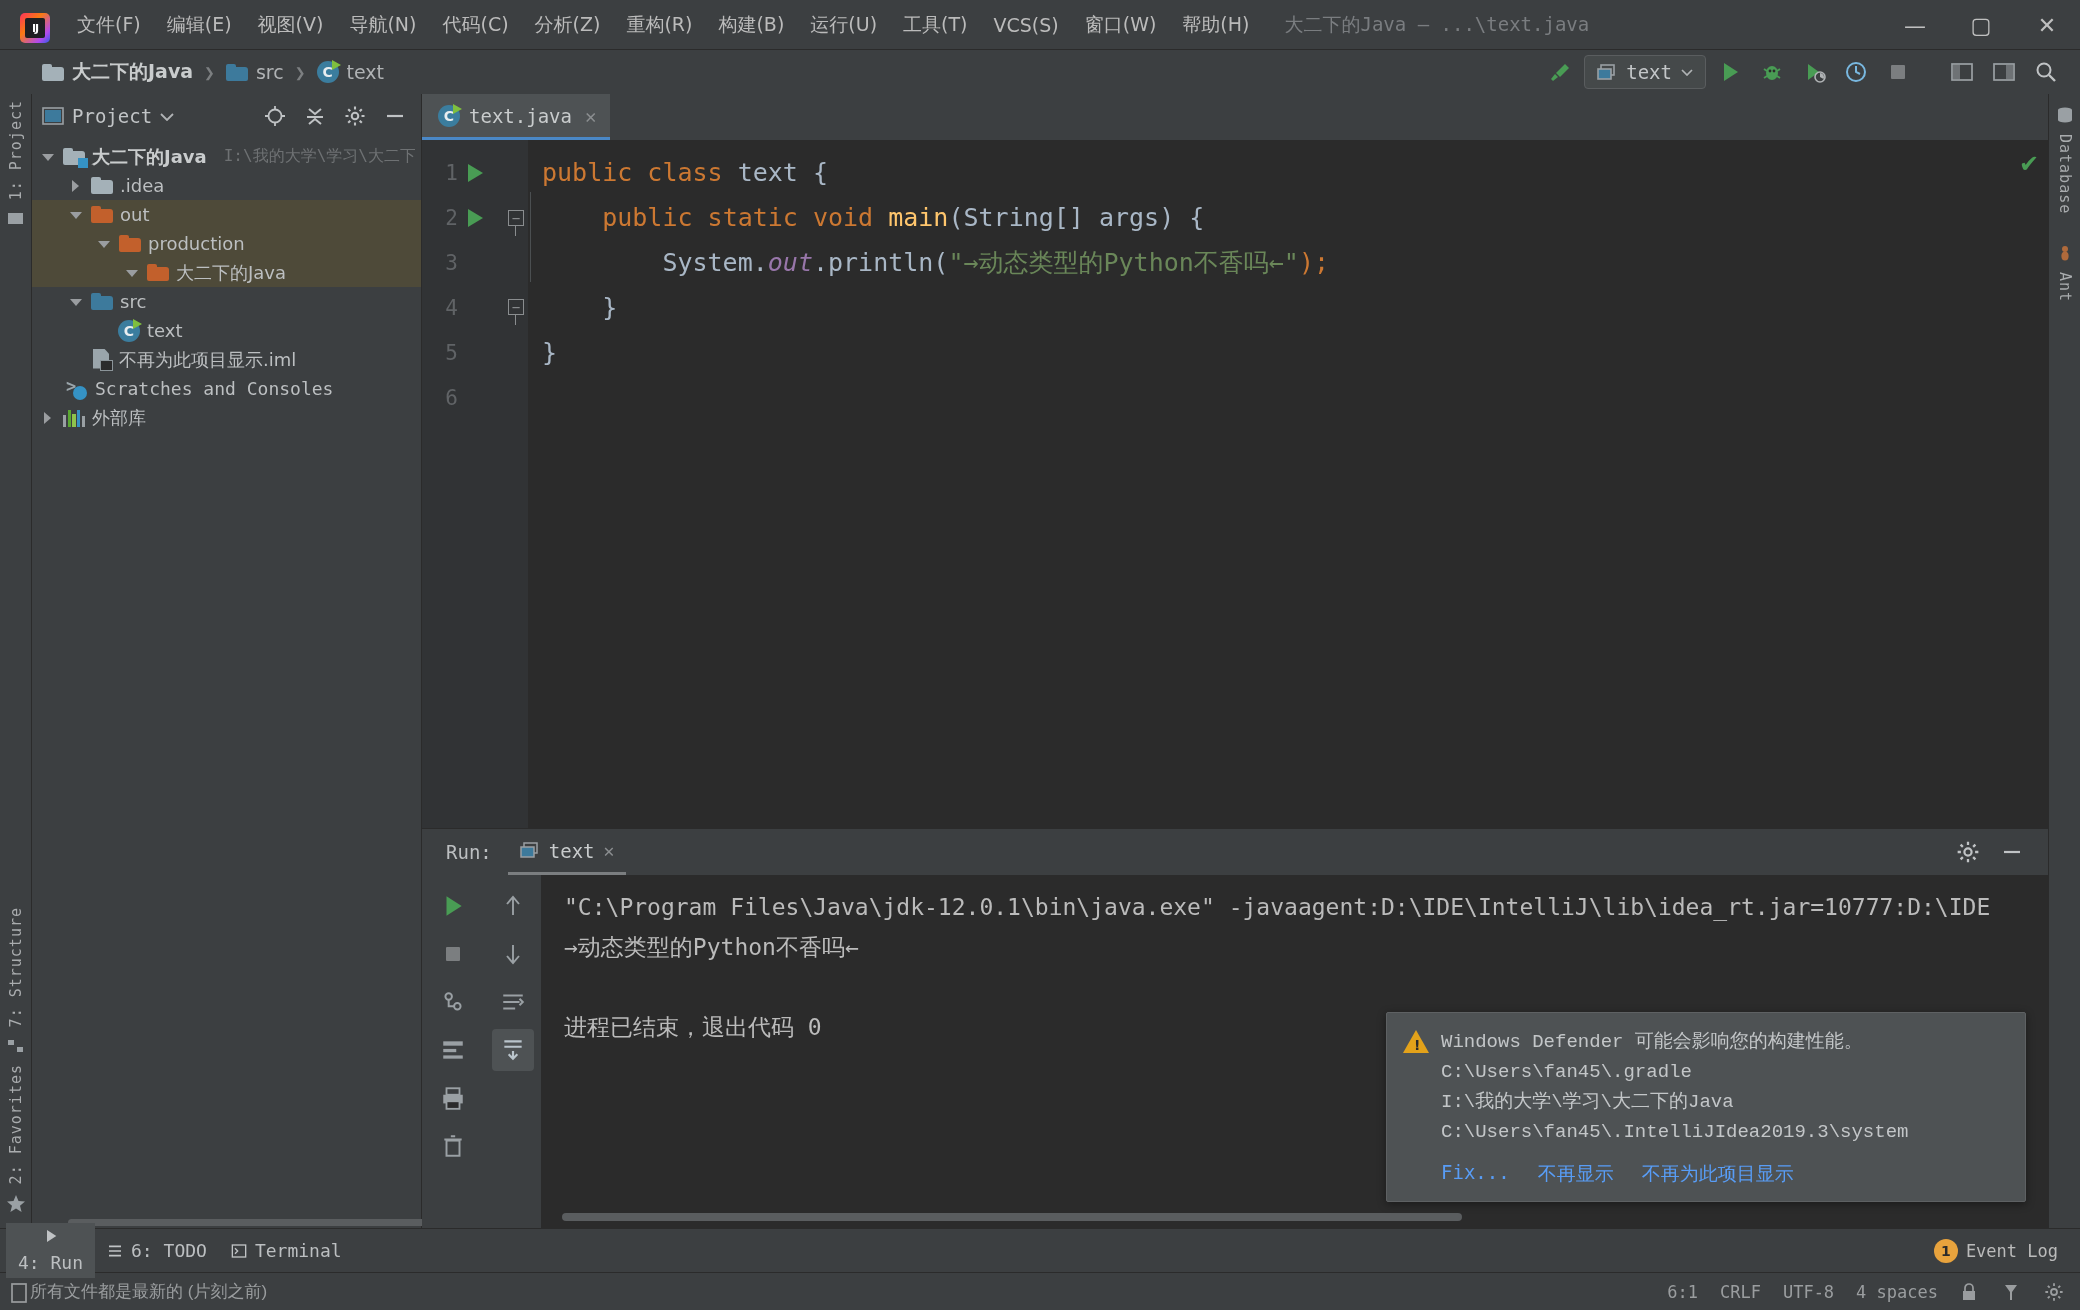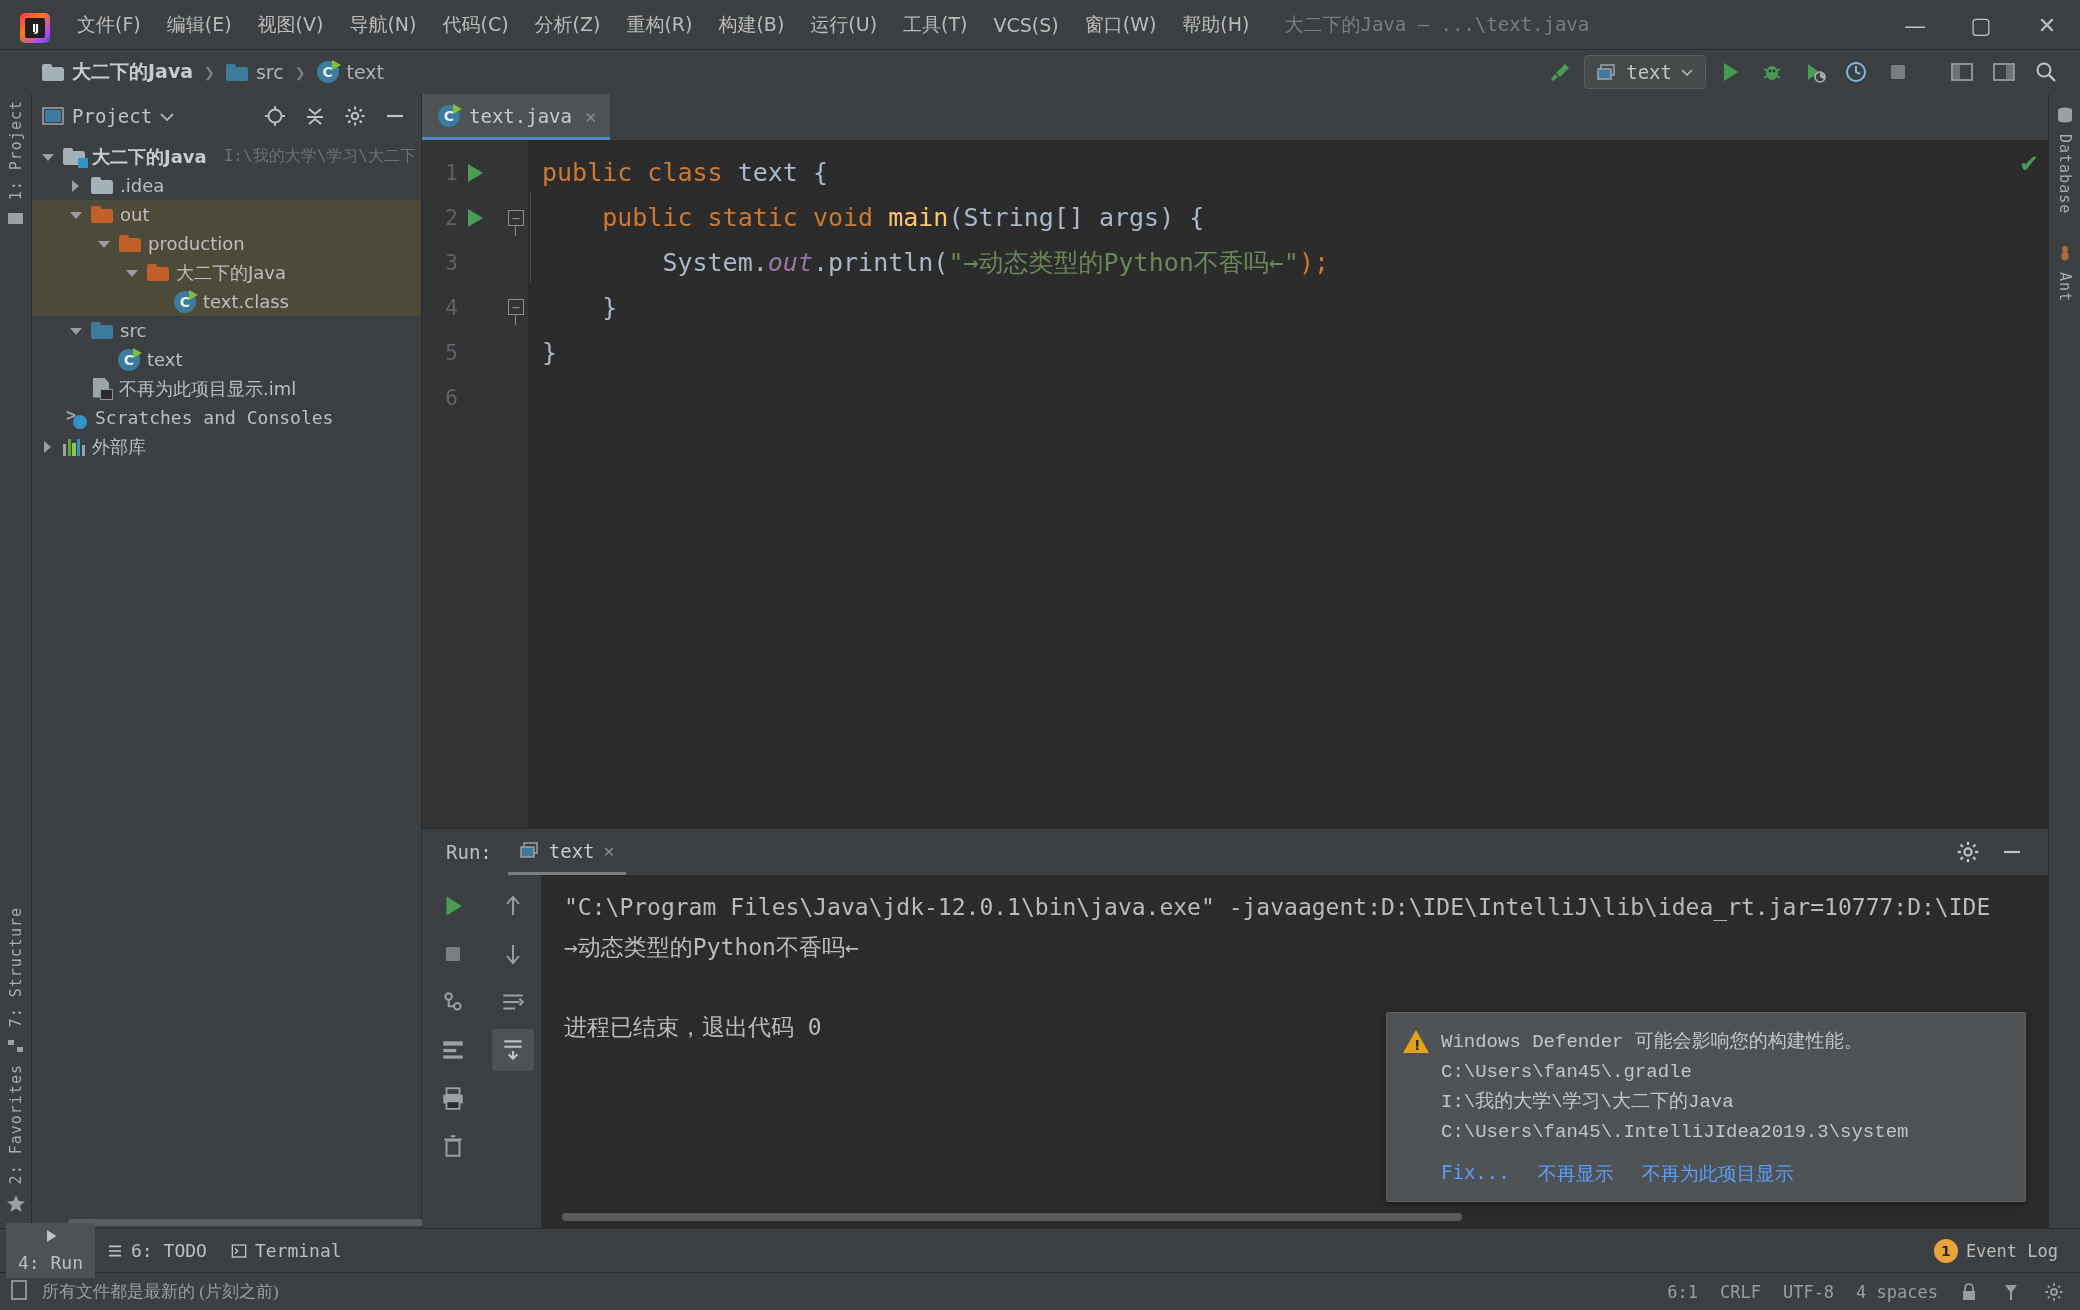--- a/index.html
+++ b/index.html
@@ -123,21 +123,21 @@
   .nlink.cn { font-family:"DejaVu Sans",sans-serif;}
 
   
   .toolwin-bar { height:44px; flex:0 0 44px; background:#3c3f41; display:flex; align-items:center; padding:0 6px; border-top:1px solid #2b2b2b; position:relative;}
   .twb { display:flex; align-items:center; gap:8px; padding:5px 12px; font-size:18px; color:#bcbfc1; font-family:"DejaVu Sans Mono",monospace;}
   .twb.active { background:#4e5254;flex-direction:column; }
   .twb-right { margin-left:auto; display:flex; align-items:center; gap:8px; padding-right:16px;}
   .evt-badge { width:24px; height:24px; border-radius:50%; background:#e8a33d; color:#2b2b2b; font-size:14px; display:flex; align-items:center; justify-content:center; font-family:"DejaVu Sans",sans-serif; font-weight:bold;}
 
   .statusbar { height:38px; flex:0 0 38px; background:#3c3f41; display:flex; align-items:center; padding:0 10px; border-top:1px solid #2b2b2b; font-size:17px; color:#9a9d9f;}
-  .sb-left { display:flex; align-items:flex-start; gap:14px; font-family:Liberation Serif, serif;}
+  .sb-left { display:flex; align-items:flex-end; gap:2px; font-family:Liberation Sans, sans-serif;}
   .sb-right { margin-left:auto; display:flex; align-items:center; gap:22px; font-family:"DejaVu Sans Mono",monospace; padding-right:6px;}
   .sb-ico { width:20px; height:20px; display:inline-block; }
   svg { display:block; }
 </style>
 </head>
 <body>
 
 <div class="app">
 
   <div class="menubar">
@@ -342,24 +342,20 @@
           <span class="folder orange"></span>
           <span>production</span>
         </div>
 
         <div class="row sel-ctx" style="padding-left:92px">
           <span class="arrow down"></span>
           <span class="folder orange"></span>
           <span>大二下的Java</span>
         </div>
 
-        <div class="row sel-ctx" style="padding-left:142px">
-          <span class="jclass"></span>
-          <span>text.class</span>
-        </div>
 
         <div class="row" style="padding-left:36px">
           <span class="arrow down"></span>
           <span class="folder blue"></span>
           <span>src</span>
         </div>
 
         <div class="row" style="padding-left:86px">
           <span class="jclass"></span>
           <span>text</span>

